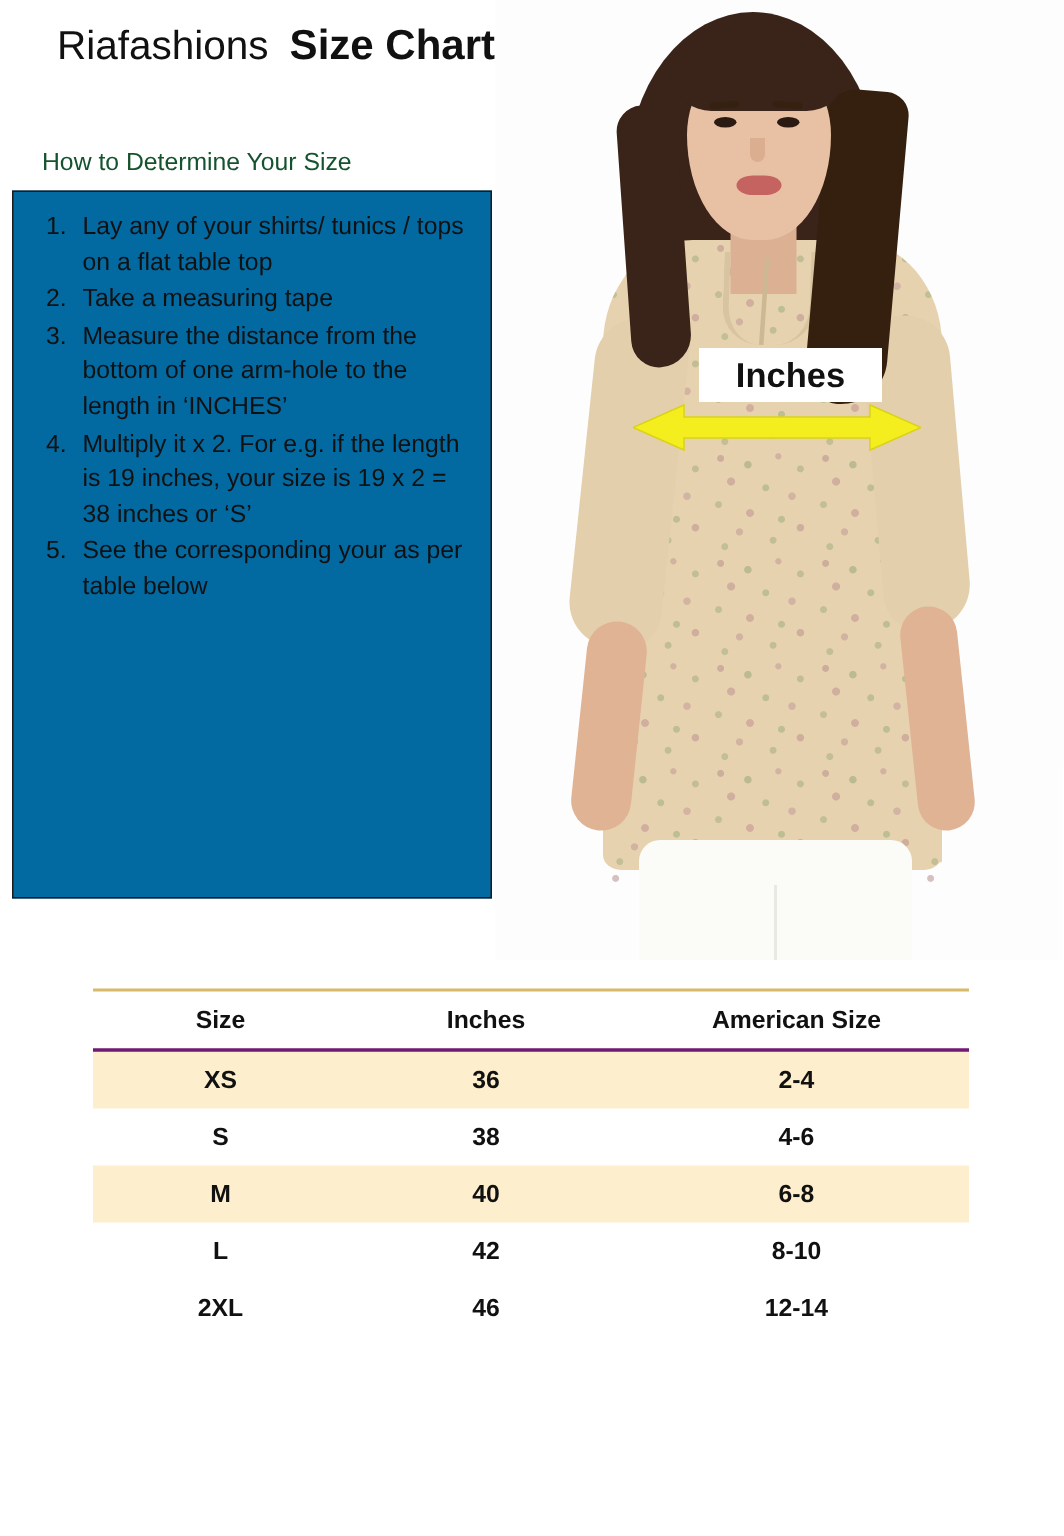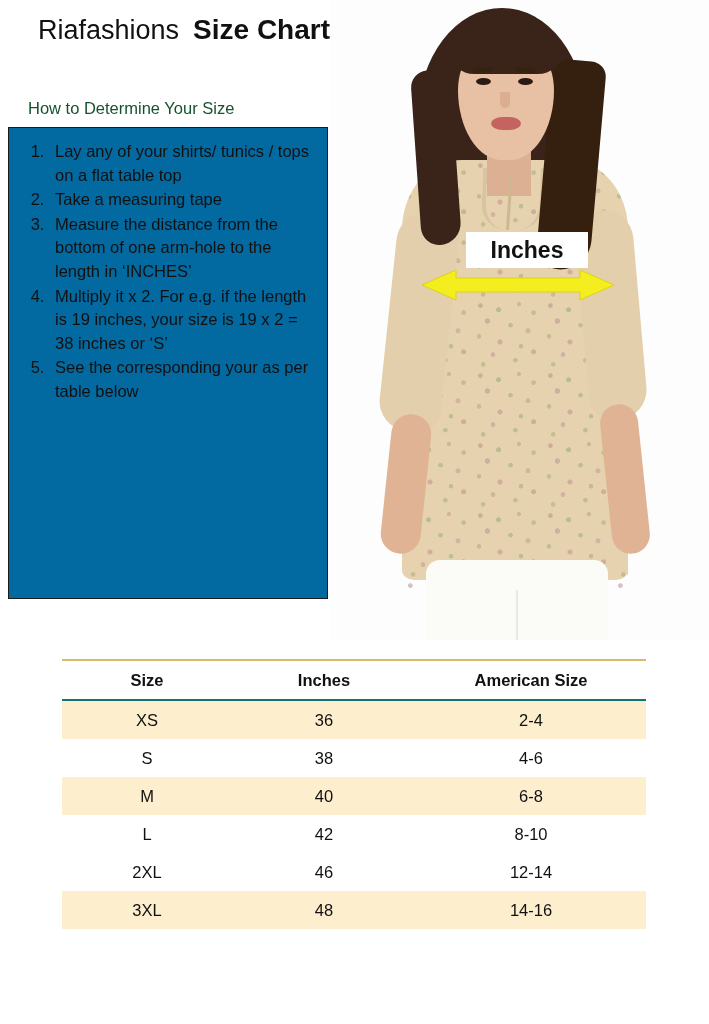--- a/index.html
+++ b/index.html
@@ -308,27 +308,27 @@
     position: absolute;
     left: 62px;
     top: 659px;
     width: 584px;
     border-collapse: collapse;
     font-size: 16.5px;
   }
   #size-table th, #size-table td {
     text-align: center;
     padding: 10px 0 9px 0;
-    font-weight: normal;
+    font-weight: bold;
     color: #111;
   }
   #size-table th {
     font-weight: bold;
     border-top: 2px solid #d9b96a;
-    border-bottom: 2px solid #0f766e;
+    border-bottom: 2px solid #701a75;
   }
   #size-table tr.alt td {
     background: #fdeecd;
   }
   #size-table tr.last td {
     border-bottom: 2px solid #d9b96a;
   }
   #size-table col.c1 { width: 170px; }
   #size-table col.c2 { width: 184px; }
   #size-table col.c3 { width: 230px; }
@@ -418,19 +418,14 @@
     <tr>
       <td>L</td>
       <td>42</td>
       <td>8-10</td>
     </tr>
     <tr>
       <td>2XL</td>
       <td>46</td>
       <td>12-14</td>
     </tr>
-    <tr class="alt">
-      <td>3XL</td>
-      <td>48</td>
-      <td>14-16</td>
-    </tr>
   </tbody>
 </table>
 
 </body></html>

